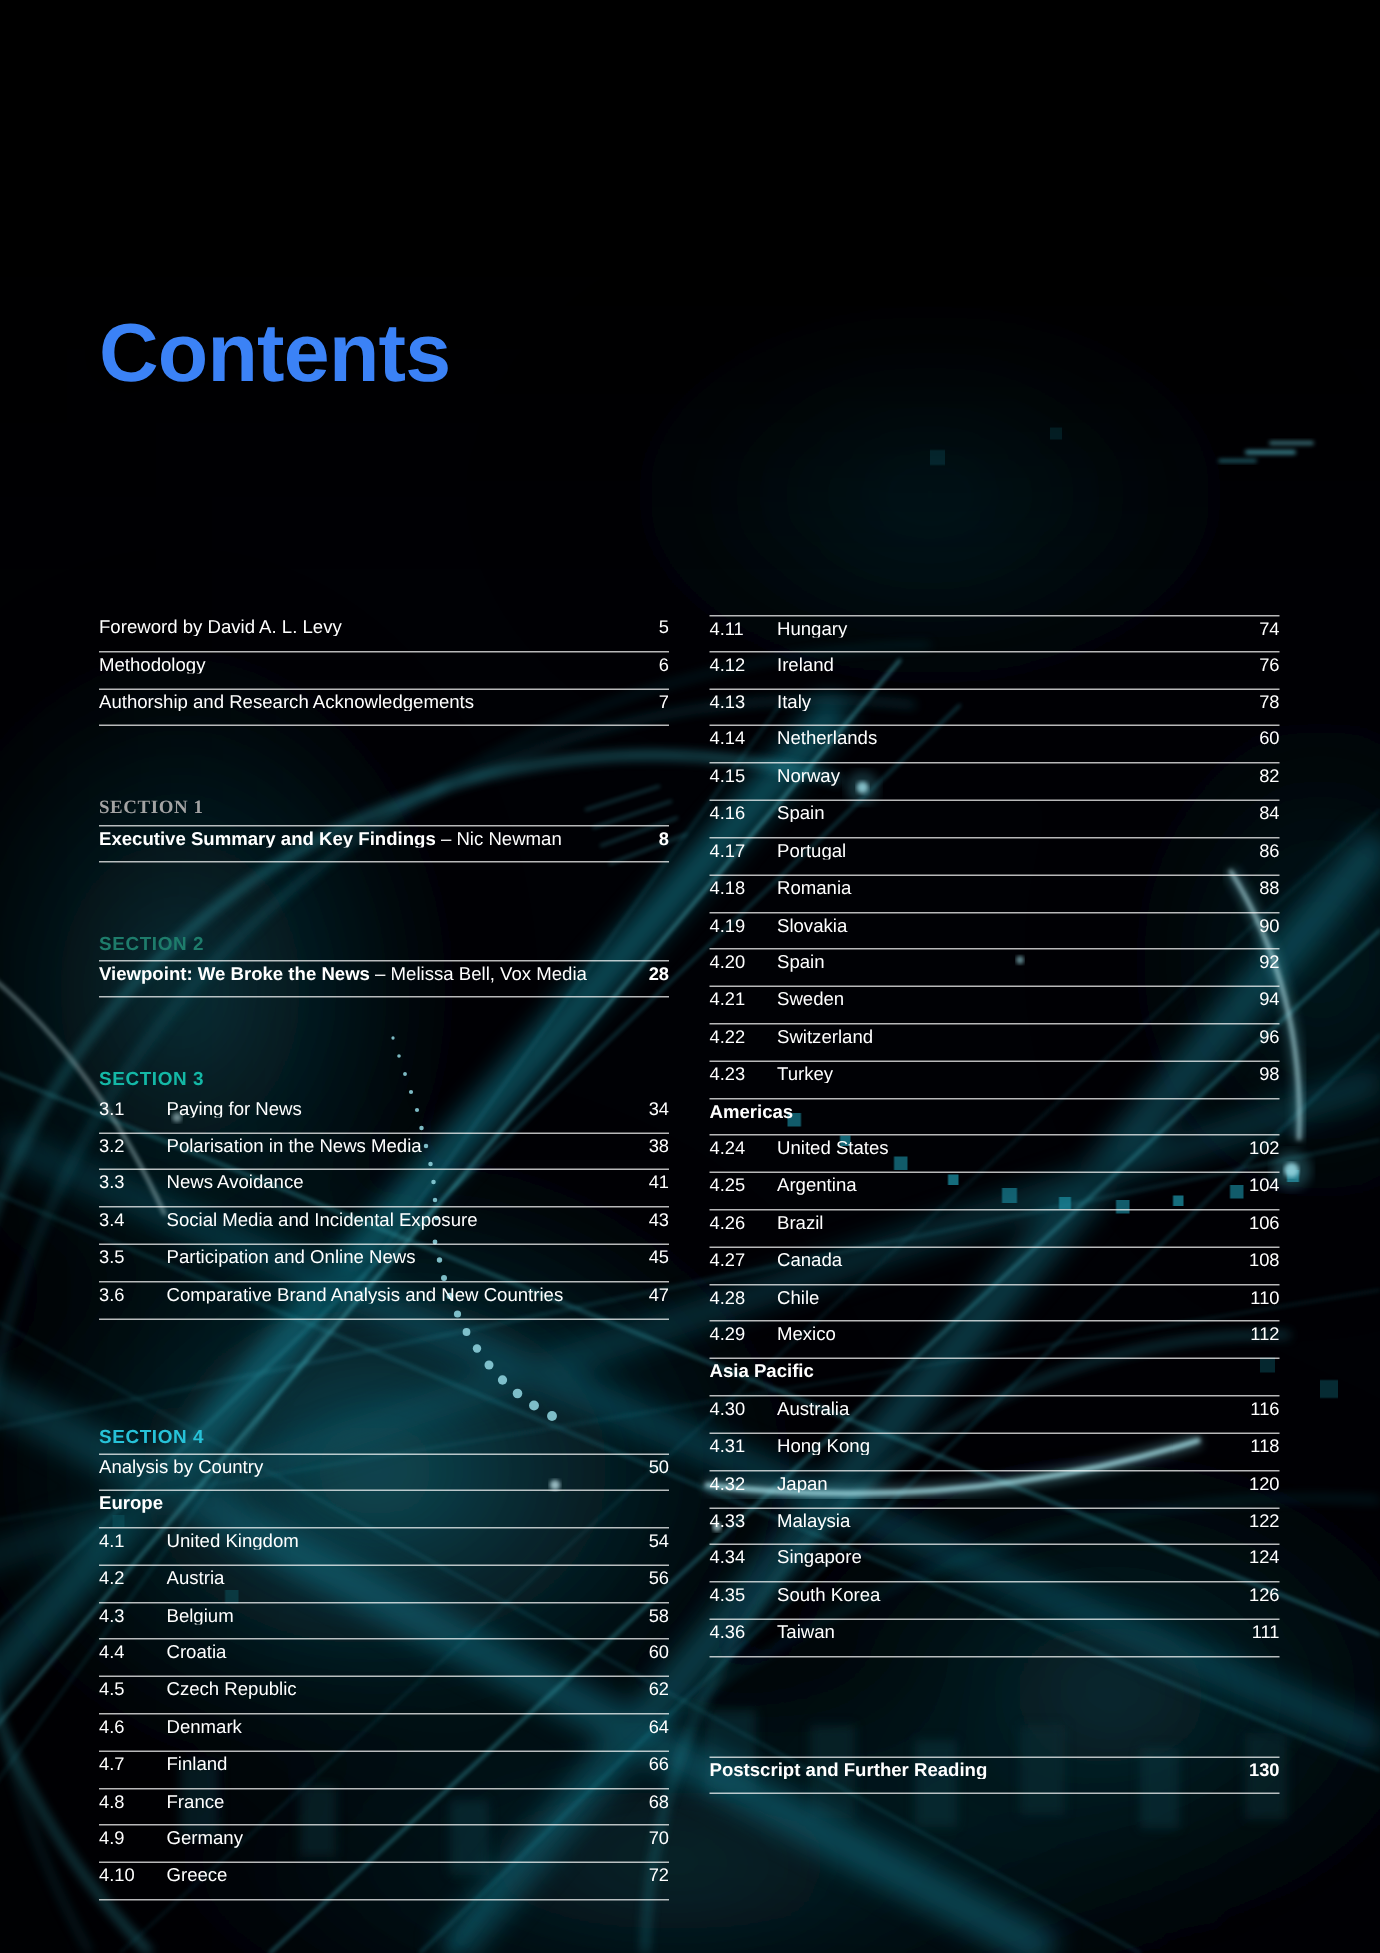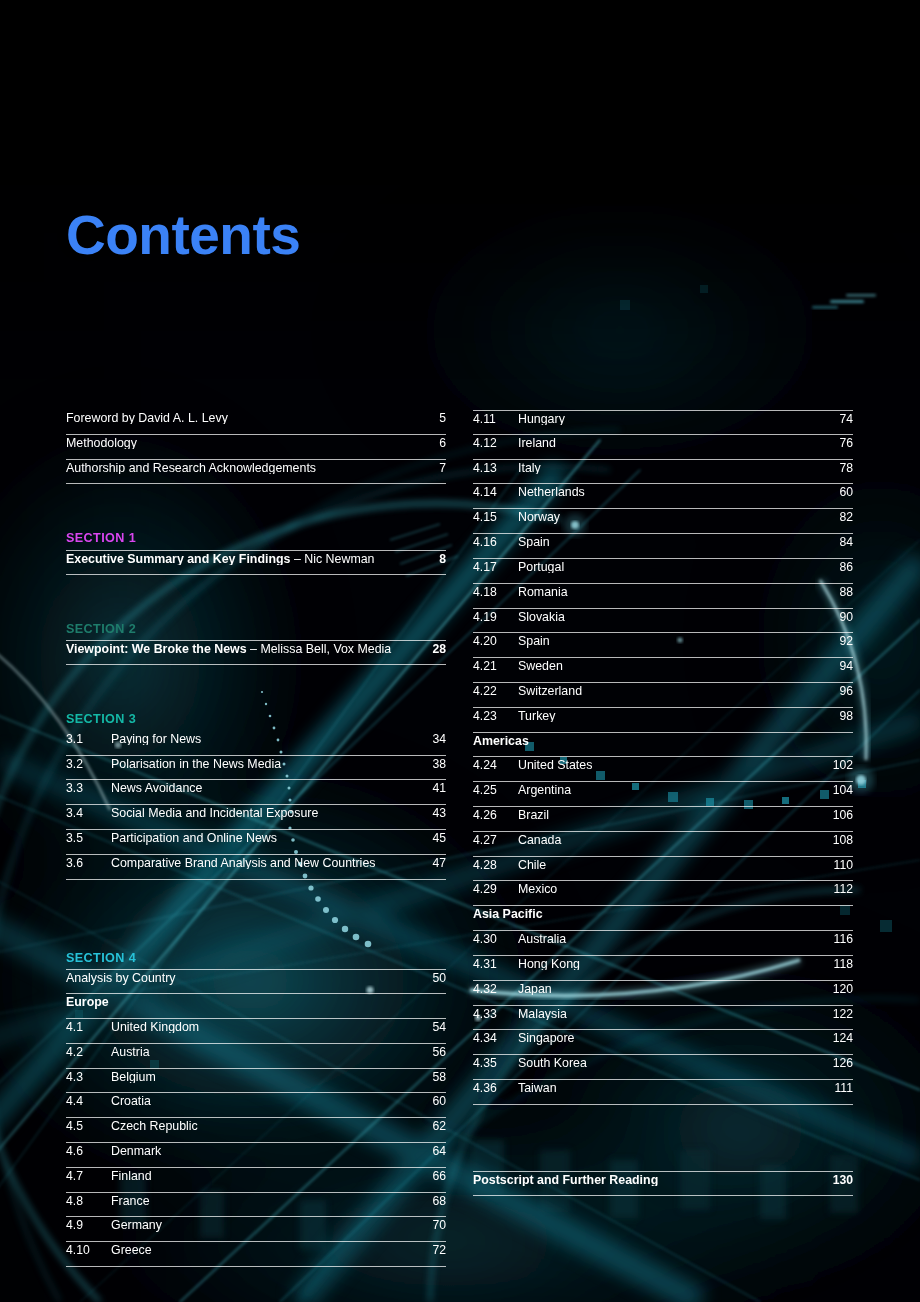--- a/index.html
+++ b/index.html
@@ -85,21 +85,21 @@
 
   
   .sec {
     font-size:12.6px;
     font-weight:bold;
     letter-spacing:0.4px;
     line-height:1;
     padding-bottom:5px;
     white-space:nowrap;
   }
-  .sec.s1 { color:#d946ef; }
+  .sec.s1 { color:#a3a3a3;font-family:Liberation Serif, serif; }
   .sec.s2 { color:#1E7C6B; }
   .sec.s3 { color:#14b8a6; }
   .sec.s4 { color:#27C2D8;margin-top:24px; }
 
   .gap-lg { height:48px; }
 
   .title-emph { font-weight:bold; }
   .title-rest { font-weight:400; }
 
   .final {

